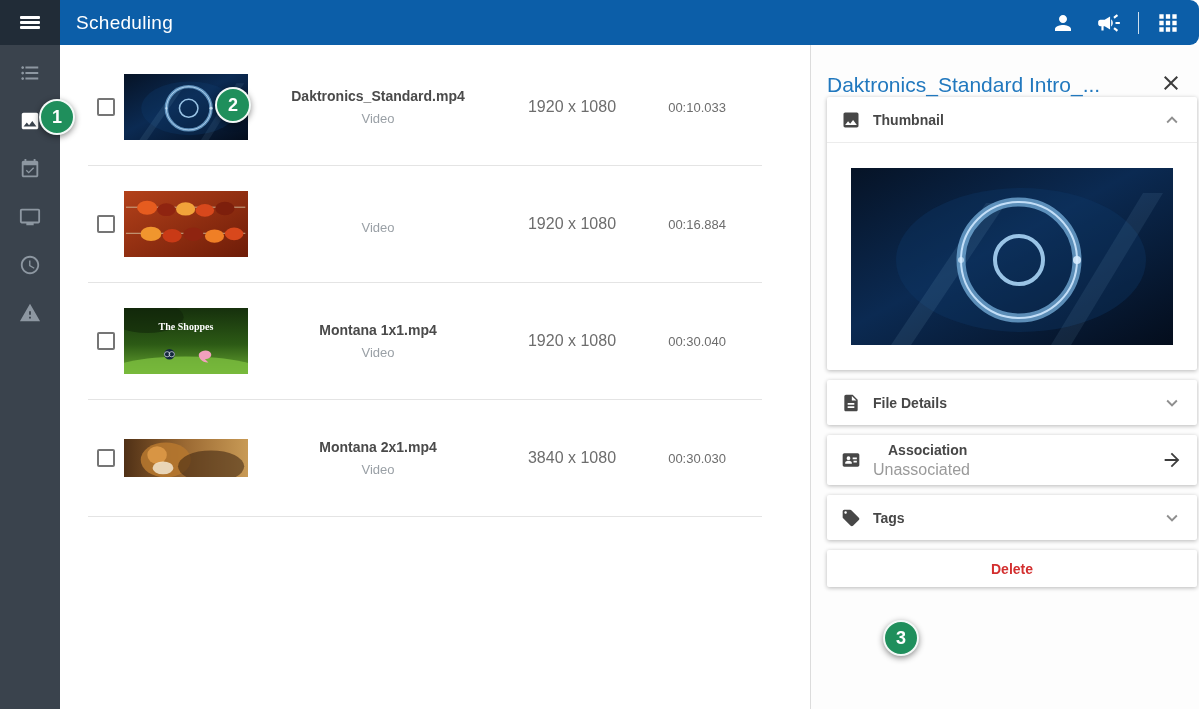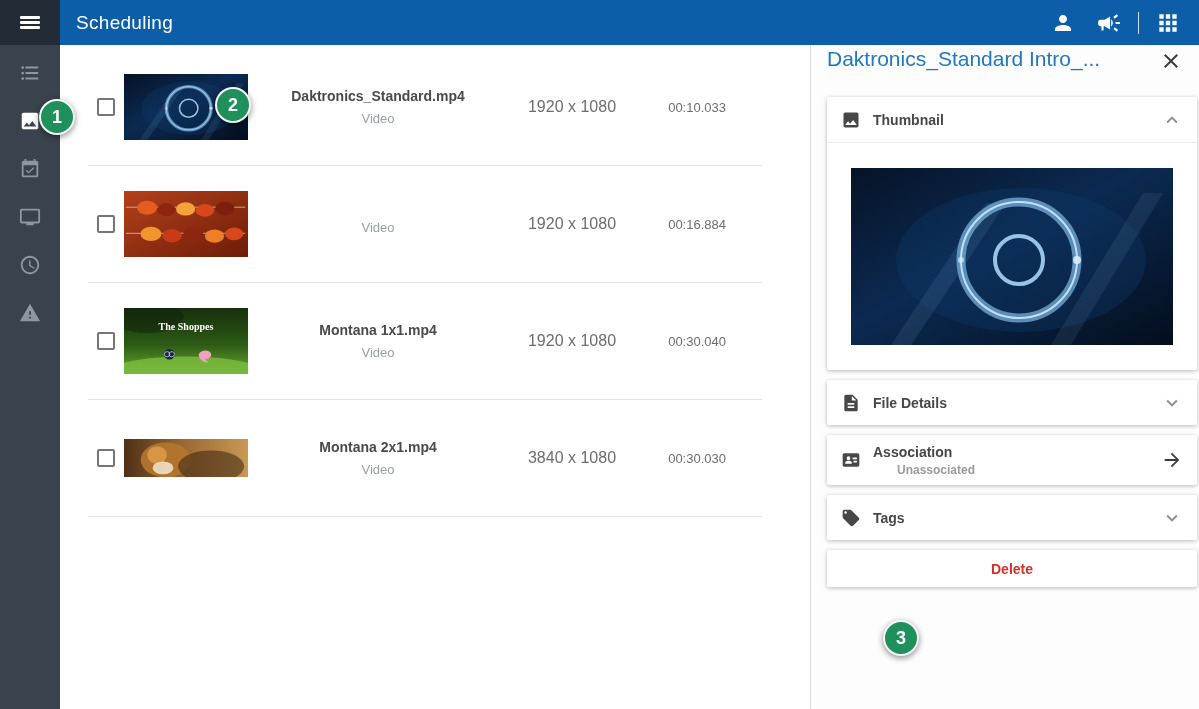--- a/index.html
+++ b/index.html
@@ -1,20 +1,20 @@
 <!DOCTYPE html>
 <html><head>
 <meta charset="utf-8">
 <style>
   * { margin:0; padding:0; box-sizing:border-box; }
   html,body { width:1199px; height:709px; }
   body { font-family:"Liberation Sans","DejaVu Sans",sans-serif; background:#fff; overflow:hidden; position:relative; }
 
   
-  .topbar { position:absolute; top:0; left:0; right:0; height:45px; background:#0c5ea8; display:flex; align-items:center; z-index:5; }
+  .topbar { position:absolute; top:0; left:0; right:0; height:45px; background:#0c5ea8; display:flex; align-items:center; z-index:5;border-radius:9px; }
   .menu-box { width:60px; height:45px; background:#212c37; display:flex; align-items:center; justify-content:center; cursor:pointer; flex:0 0 60px; }
   .hamb span { display:block; width:20px; height:3px; background:#fff; margin:2px 0; border-radius:1px; }
   .topbar-title { color:#fff; font-size:19px; margin-left:16px; letter-spacing:.3px; }
   .topbar-right { margin-left:auto; display:flex; align-items:center; gap:4px; padding-right:10px; }
   .tb-btn { width:42px; height:40px; display:flex; align-items:center; justify-content:center; color:#fff; cursor:pointer; background:none; border:none; }
   .tb-div { width:1px; height:22px; background:rgba(255,255,255,.8); margin:0 4px; }
 
   
   .sidebar { position:absolute; top:45px; left:0; bottom:0; width:60px; background:#3a434d; display:flex; flex-direction:column; padding-top:4px; z-index:4; }
   .sb-item { height:48px; display:flex; align-items:center; justify-content:center; color:#8d97a1; cursor:pointer; }
@@ -29,32 +29,32 @@
   .thumb-wrap { width:124px; flex:0 0 124px; display:flex; align-items:center; justify-content:center; }
   .thumb { display:block; }
   .name-block { flex:1; margin-left:16px; min-width:0;text-align:center; }
   .file-name { font-size:14px; font-weight:700; color:#4a4a4a; }
   .file-type { font-size:13px; color:#9aa0a6; margin-top:7px; }
   .col-dims { width:160px; flex:0 0 160px; text-align:center; font-size:16px; color:#6d6d6d; }
   .col-dur { width:110px; flex:0 0 110px; text-align:right; font-size:13px; color:#6d6d6d; padding-right:36px; }
 
   
   .detail { position:absolute; top:45px; right:0; bottom:0; width:389px; background:#fdfdfd; border-left:1px solid #dcdcdc; padding:0 2px 0 16px; z-index:3; }
-  .detail-head { display:flex; align-items:flex-start; height:50px; margin-top:2px;gap:25px; }
+  .detail-head { display:flex; align-items:flex-end; height:50px; margin-top:2px;gap:25px; }
   .detail-title { color:#2178be; font-size:21px; flex:1; white-space:nowrap; overflow:hidden; }
   .close-btn { width:28px; height:28px; display:flex; align-items:center; justify-content:center; color:#3c3c3c; cursor:pointer; margin-right:12px; background:none; border:none; }
   .card { background:#fff; border-radius:2px; box-shadow:0 1px 4px rgba(0,0,0,.28); margin-bottom:10px; }
   .card-head { display:flex; align-items:center; height:45px; padding:0 14px; cursor:pointer; color:#474747; }
   .card-head.tall { height:50px; }
   .card-label { font-size:14px; font-weight:700; margin-left:12px; }
   .card-chevron { margin-left:auto; color:#8f8f8f; display:flex; align-items:center; }
   .card-arrow { margin-left:auto; color:#3c3c3c; display:flex; align-items:center; }
   .thumb-body { border-top:1px solid #ececec; padding:25px 0; display:flex; justify-content:center; }
   .assoc-text { margin-left:12px; display:flex; flex-direction:column; }
-  .assoc-sub { font-size:12px; font-weight:700; color:#9a9a9a; margin-top:3px;margin-left:24px; }
+  .assoc-sub { font-size:16px; font-weight:400; color:#9a9a9a; margin-top:3px; }
   .action-card { height:37px; display:flex; align-items:center; justify-content:center; font-size:14px; font-weight:700; cursor:pointer; }
   .download-card { margin-top:80px; color:#1565c0; }
   .delete-card { color:#d32f2f; }
 
   
   .anno { position:absolute; width:36px; height:36px; border-radius:50%; background:#1f8f5c; border:2px solid rgba(255,255,255,.95);
           box-shadow:0 2px 6px rgba(0,0,0,.45); color:#fff; font-size:18px; font-weight:700;
           display:flex; align-items:center; justify-content:center; z-index:60; }
   .anno1 { left:39px;  top:99px;  }
   .anno2 { left:215px; top:87px;  }
@@ -315,21 +315,21 @@
       </span>
     </div>
   </div>
 
   <div class="card">
     <div class="card-head tall">
       <svg class="ic" width="20" height="20" viewBox="0 0 24 24" fill="currentColor">
           <path d="M20 4H4c-1.1 0-2 .9-2 2v12c0 1.1.9 2 2 2h16c1.1 0 2-.9 2-2V6c0-1.1-.9-2-2-2zm-11 3.5A2.25 2.25 0 1 1 9 12a2.25 2.25 0 0 1 0-4.5zM13 16.5H5v-1.2c0-1.5 2.7-2.3 4-2.3s4 .8 4 2.3zM19 15h-4v-2h4zm0-4h-5V9h5z"></path>
         </svg>
       <span class="assoc-text">
-        <span class="card-label" style="margin-left:0;">Association</span>
+        <span class="card-label" style="margin-left:15px;">Association</span>
         <span class="assoc-sub">Unassociated</span>
       </span>
       <span class="card-arrow">
         <svg class="ic" width="22" height="22" viewBox="0 0 24 24" fill="currentColor">
             <path d="M12 4l-1.41 1.41L16.17 11H4v2h12.17l-5.58 5.59L12 20l8-8z"></path>
           </svg>
       </span>
     </div>
   </div>
 

